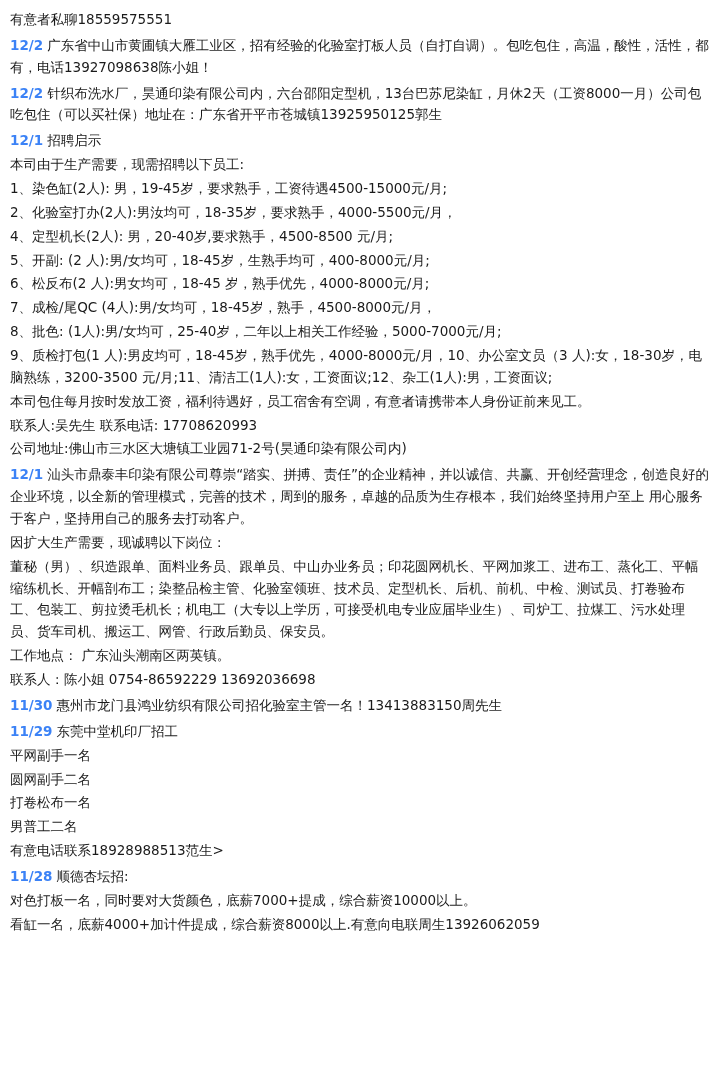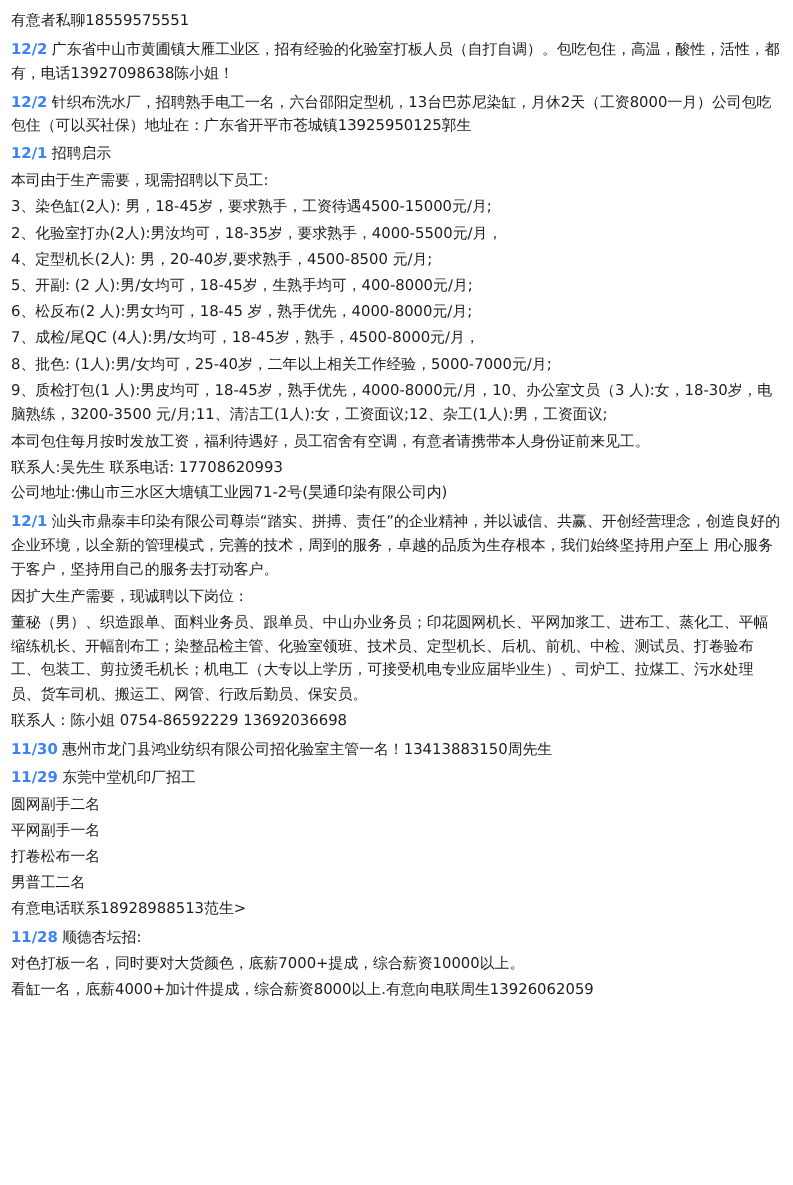--- a/index.html
+++ b/index.html
@@ -51,54 +51,55 @@
 
   <div class="block">
     <span class="line">有意者私聊18559575551</span>
   </div>
 
   <div class="block">
     <span class="line"><span class="date">12/2</span><span>广东省中山市黄圃镇大雁工业区，招有经验的化验室打板人员（自打自调）。包吃包住，高温，酸性，活性，都有，电话13927098638陈小姐！</span></span>
   </div>
 
   <div class="block">
-    <span class="line"><span class="date">12/2</span><span>针织布洗水厂，招聘熟手电工一名，六台邵阳定型机，13台巴苏尼染缸，月休2天（工资8000一月）公司包吃包住（可以买社保）地址在：广东省开平市苍城镇13925950125郭生</span></span>
+    <span class="line"><span class="date">12/2</span><span>针织布洗水厂，昊通印染有限公司内，六台邵阳定型机，13台巴苏尼染缸，月休2天（工资8000一月）公司包吃包住（可以买社保）地址在：广东省开平市苍城镇13925950125郭生</span></span>
   </div>
 
   <div class="block">
     <span class="line"><span class="date">12/1</span><span>招聘启示</span></span>
     <span class="para">本司由于生产需要，现需招聘以下员工:</span>
-    <span class="para">3、染色缸(2人): 男，18-45岁，要求熟手，工资待遇4500-15000元/月;</span>
+    <span class="para">1、染色缸(2人): 男，19-45岁，要求熟手，工资待遇4500-15000元/月;</span>
     <span class="para">2、化验室打办(2人):男汝均可，18-35岁，要求熟手，4000-5500元/月，</span>
     <span class="para">4、定型机长(2人): 男，20-40岁,要求熟手，4500-8500 元/月;</span>
     <span class="para">5、开副: (2 人):男/女均可，18-45岁，生熟手均可，400-8000元/月;</span>
     <span class="para">6、松反布(2 人):男女均可，18-45 岁，熟手优先，4000-8000元/月;</span>
     <span class="para">7、成检/尾QC (4人):男/女均可，18-45岁，熟手，4500-8000元/月，</span>
     <span class="para">8、批色: (1人):男/女均可，25-40岁，二年以上相关工作经验，5000-7000元/月;</span>
     <span class="para">9、质检打包(1 人):男皮均可，18-45岁，熟手优先，4000-8000元/月，10、办公室文员（3 人):女，18-30岁，电脑熟练，3200-3500 元/月;11、清洁工(1人):女，工资面议;12、杂工(1人):男，工资面议;</span>
     <span class="para">本司包住每月按时发放工资，福利待遇好，员工宿舍有空调，有意者请携带本人身份证前来见工。</span>
     <span class="para">联系人:吴先生  联系电话: 17708620993</span>
     <span class="para">公司地址:佛山市三水区大塘镇工业园71-2号(昊通印染有限公司内)</span>
   </div>
 
   <div class="block">
     <span class="line"><span class="date">12/1</span><span>汕头市鼎泰丰印染有限公司尊崇“踏实、拼搏、责任”的企业精神，并以诚信、共赢、开创经营理念，创造良好的企业环境，以全新的管理模式，完善的技术，周到的服务，卓越的品质为生存根本，我们始终坚持用户至上 用心服务于客户，坚持用自己的服务去打动客户。</span></span>
     <span class="para">因扩大生产需要，现诚聘以下岗位：</span>
     <span class="para">董秘（男）、织造跟单、面料业务员、跟单员、中山办业务员；印花圆网机长、平网加浆工、进布工、蒸化工、平幅缩练机长、开幅剖布工；染整品检主管、化验室领班、技术员、定型机长、后机、前机、中检、测试员、打卷验布工、包装工、剪拉烫毛机长；机电工（大专以上学历，可接受机电专业应届毕业生）、司炉工、拉煤工、污水处理员、货车司机、搬运工、网管、行政后勤员、保安员。</span>
+    <span class="para">工作地点： 广东汕头潮南区两英镇。</span>
     <span class="para">联系人：陈小姐 0754-86592229    13692036698</span>
   </div>
 
   <div class="block">
     <span class="line"><span class="date">11/30</span><span>惠州市龙门县鸿业纺织有限公司招化验室主管一名！13413883150周先生</span></span>
   </div>
 
   <div class="block">
     <span class="line"><span class="date">11/29</span><span>东莞中堂机印厂招工</span></span>
+    <span class="indent-line">平网副手一名</span>
     <span class="indent-line">圆网副手二名</span>
-    <span class="indent-line">平网副手一名</span>
     <span class="indent-line">打卷松布一名</span>
     <span class="indent-line">男普工二名</span>
     <span class="indent-line">有意电话联系18928988513范生&gt;</span>
   </div>
 
   <div class="block">
     <span class="line"><span class="date">11/28</span><span>顺德杏坛招:</span></span>
     <span class="para">对色打板一名，同时要对大货颜色，底薪7000+提成，综合薪资10000以上。</span>
     <span class="para">看缸一名，底薪4000+加计件提成，综合薪资8000以上.有意向电联周生13926062059</span>
   </div>

